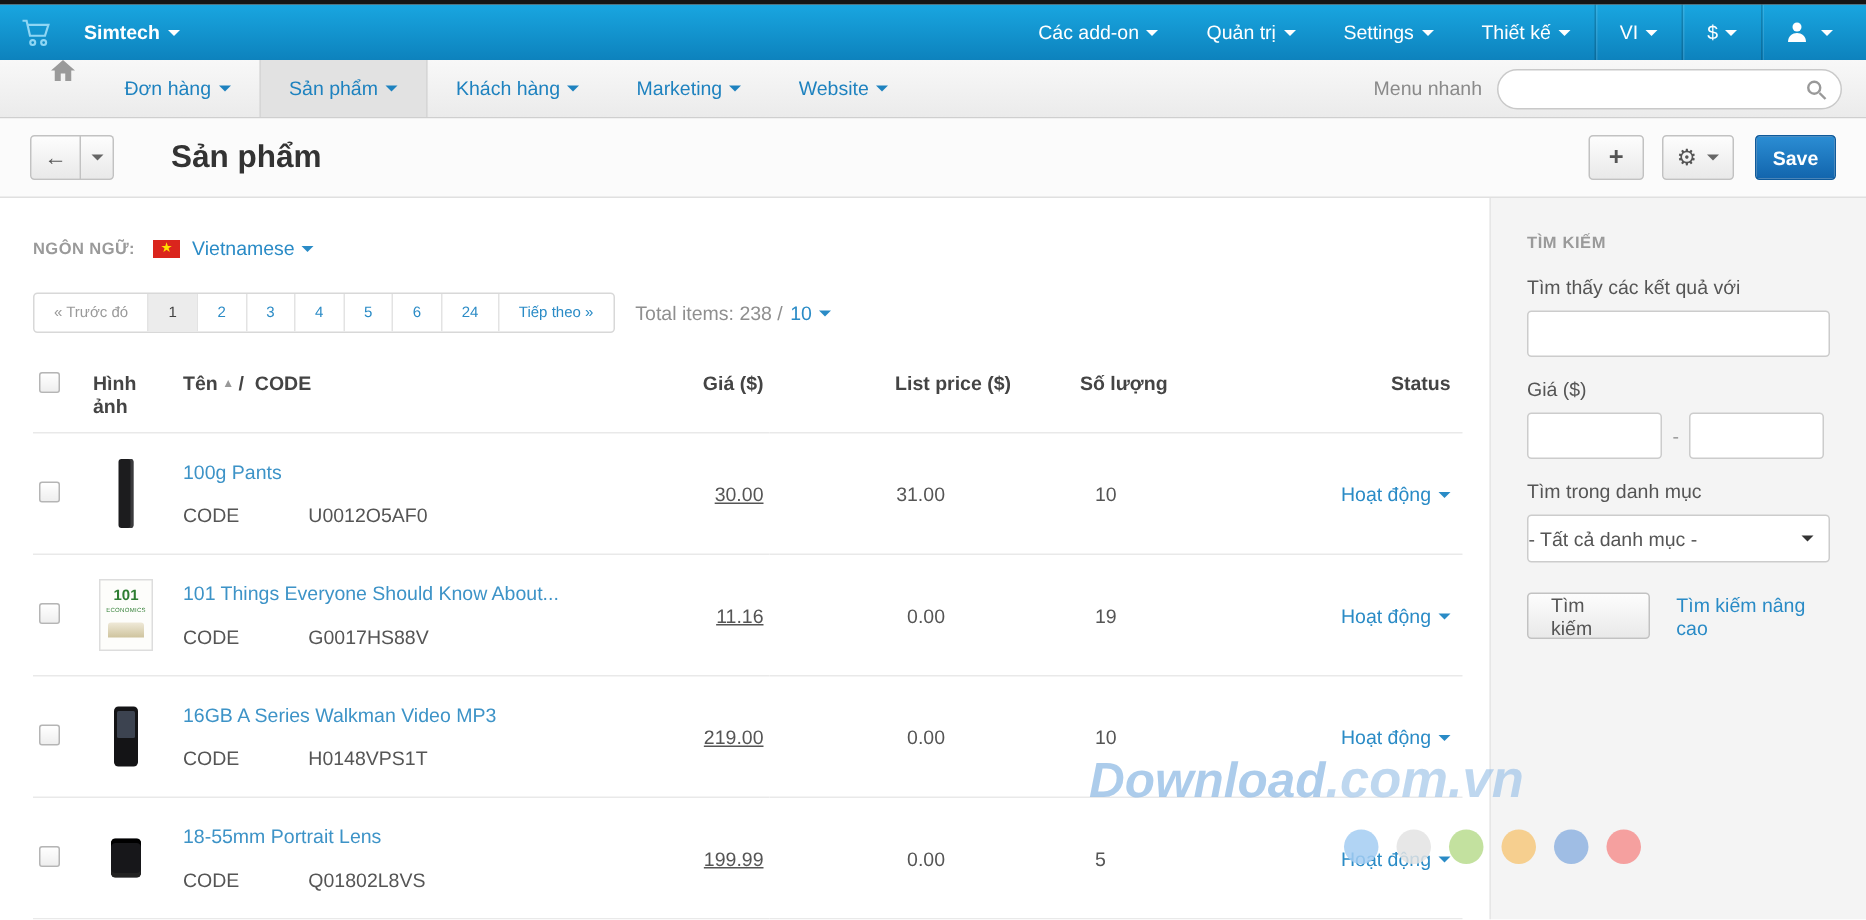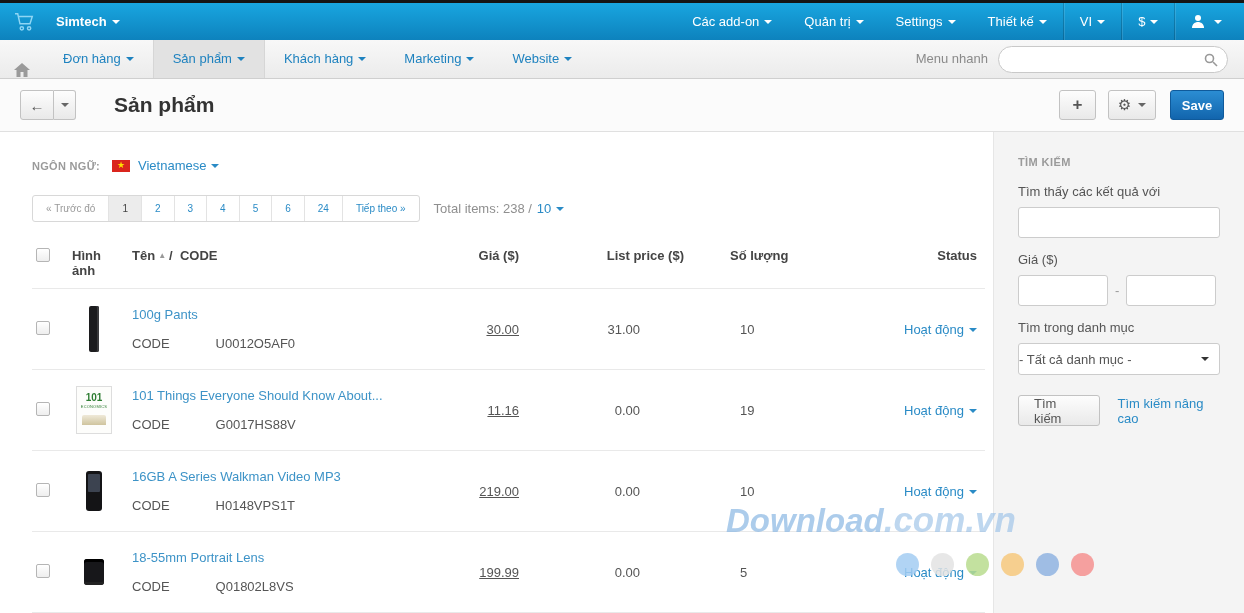--- a/index.html
+++ b/index.html
@@ -14,21 +14,21 @@
   .topbar .brand-zone { display:flex; align-items:center; padding-left:14px; }
   .cart-icon { width:22px; height:20px; margin-right:20px; }
   .brand { font-weight:bold; font-size:13px; color:#fff; cursor:pointer; }
   .topbar .spacer { flex:1; }
   .top-item { padding:0 16px; height:37px; line-height:37px; color:#fff; font-size:13px; cursor:pointer; white-space:nowrap; }
   .top-item.sep { border-left:1px solid rgba(0,0,0,.18); box-shadow:inset 1px 0 0 rgba(255,255,255,.12); }
   .user-glyph { width:14px; height:14px; display:inline-block; vertical-align:-2px; }
 
   
   .nav2 { position:absolute; top:40px; left:0; right:0; height:39px; background:linear-gradient(#f8f8f8,#ebebeb);
-          border-bottom:1px solid #cfcfcf; display:flex; align-items:flex-end; }
+          border-bottom:1px solid #cfcfcf; display:flex; align-items:flex-start;padding-left:20px; }
   .home { width:44px; display:flex; align-items:center; justify-content:center; cursor:pointer; }
   .tab { line-height:38px; padding:0 19px; color:#1e82bf; font-size:13px; cursor:pointer; white-space:nowrap; }
   .tab.active { background:#e2e2e2; border-left:1px solid #d6d6d6; border-right:1px solid #d6d6d6; }
   .nav2 .spacer { flex:1; }
   .quick-label { line-height:38px; color:#8a8a8a; margin-right:10px; }
   .quick-search { align-self:center; width:230px; height:27px; border:1px solid #c9c9c9; border-radius:14px; background:#fff;
                   margin-right:16px; position:relative; }
   .quick-search input { border:none; outline:none; background:transparent; width:196px; height:25px; margin-left:12px; font-size:12px; }
   .mag { position:absolute; right:9px; top:6px; width:14px; height:14px; }
 
@@ -42,21 +42,21 @@
   .split .btn:last-child { border-top-left-radius:0; border-bottom-left-radius:0; width:22px; border-left:none; }
   .split .btn:last-child .caret { margin-left:0; border-top-color:#666; }
   .page-title { font-size:21px; font-weight:bold; color:#333; margin-left:38px; }
   .toolbar .spacer { flex:1; }
   .btn-plus { width:37px; font-size:17px; font-weight:bold; margin-right:12px; }
   .btn-gear { width:48px; margin-right:14px; }
   .gear-glyph { font-size:15px; color:#555; margin-right:2px; }
   .btn-save { width:54px; background:linear-gradient(#2b8dd3,#1265ad); border-color:#0f5a9b; color:#fff; font-weight:bold; }
 
   
-  .main { position:absolute; top:132px; left:12px; width:993px; bottom:0; background:#fff; }
+  .main { position:absolute; top:132px; left:2px; width:993px; bottom:0; background:#fff; }
   .sidebar { position:absolute; top:132px; left:993px; right:0; bottom:0; background:#f4f4f4; border-left:1px solid #e6e6e6; padding:24px 24px; }
 
   
   .lang-row { margin:26px 20px 0; display:flex; align-items:center; }
   .lang-label { font-size:11px; font-weight:bold; color:#9a9a9a; letter-spacing:.3px; margin-right:12px; }
   .flag { width:18px; height:12px; background:#da251d; position:relative; margin-right:8px; display:inline-block; }
   .flag .star { position:absolute; left:0; top:-2px; width:18px; text-align:center; color:#ffdf00; font-size:9px; line-height:15px; }
   .lang-link { color:#2a8bc6; cursor:pointer; }
 
   

